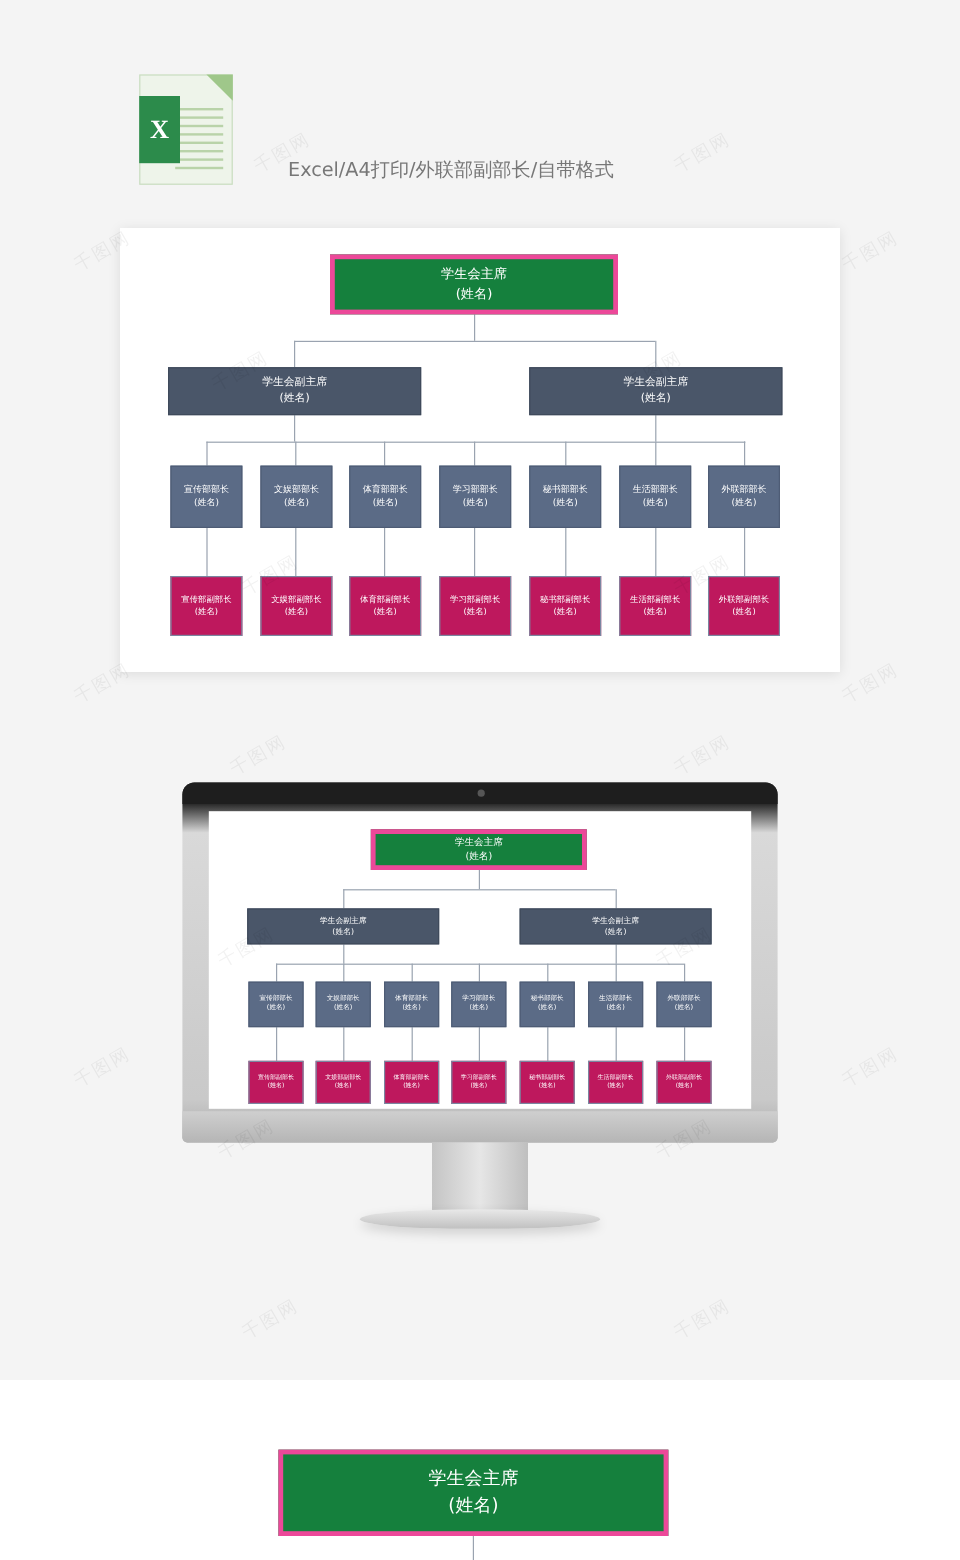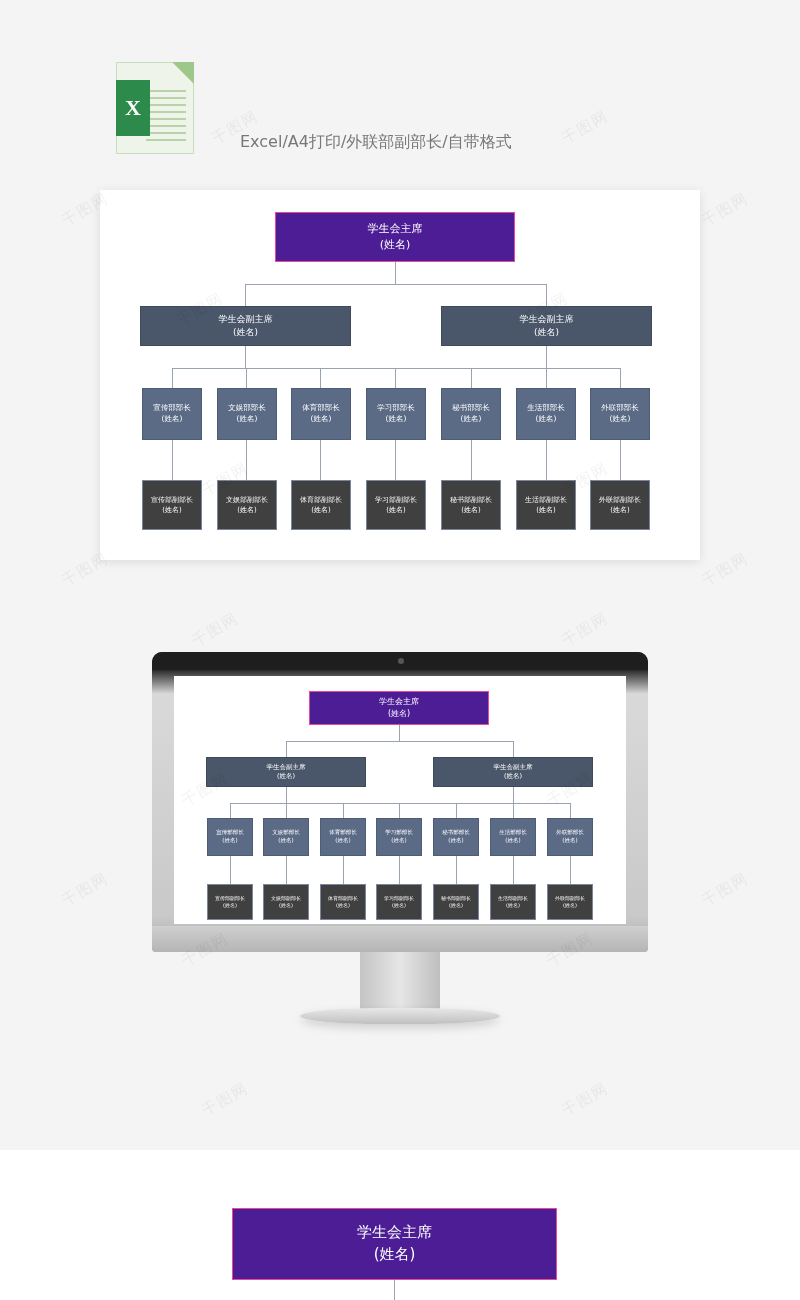--- a/index.html
+++ b/index.html
@@ -115,24 +115,24 @@
     align-items: center;
     justify-content: center;
     text-align: center;
     color: #ffffff;
     font-family: "DejaVu Sans", sans-serif;
     line-height: 1.45;
   }
   .node .n1 { display: block; }
   .node .n2 { display: block; }
 
-  .lvl1 { background: #4c1d95; border: 1px solid #ec4899; }
+  .lvl1 { background: #15803d; border: 4px solid #ec4899; }
   .lvl2 { background: #4a5669; border: 1px solid #3f4a5b; }
   .lvl3 { background: #5b6b86; border: 1px solid #4e5c75; }
-  .lvl4 { background: #404040; border: 1px solid #7a86a0; }
+  .lvl4 { background: #be185d; border: 1px solid #7a86a0; }
 
   .conn {
     position: absolute;
     background: #9aa3b0;
   }
 
   
   .monitor {
     position: absolute;
     left: 152px;

